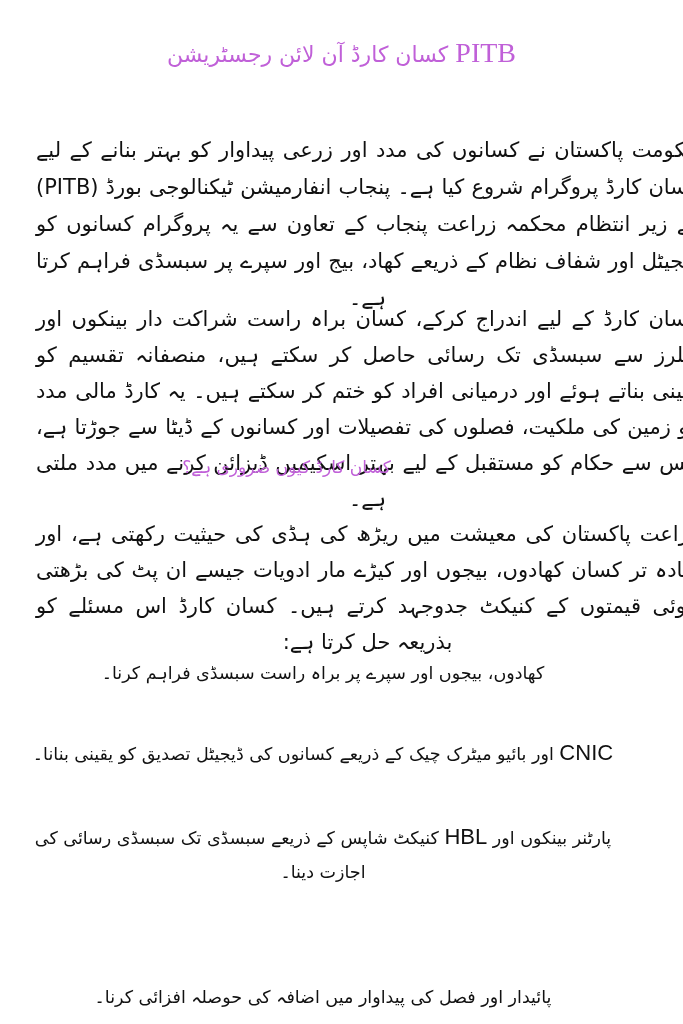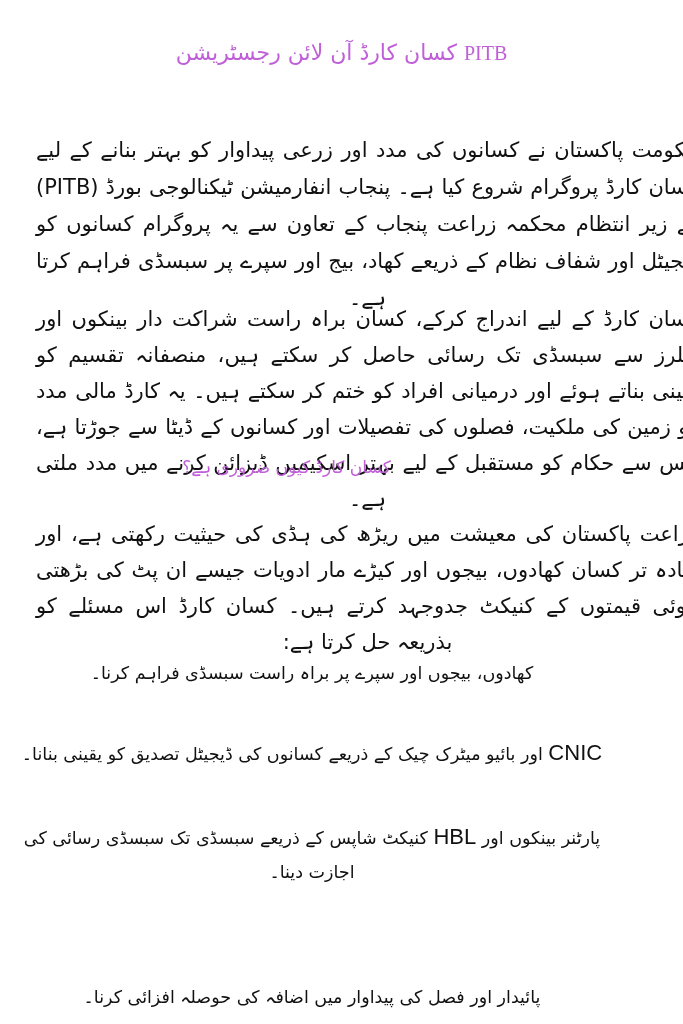--- a/index.html
+++ b/index.html
@@ -10,36 +10,36 @@
       font-family: "DejaVu Sans", sans-serif;
       color: #111111;
       position: relative;
     }
     .page { position: relative; width: 683px; height: 1024px; }
     .title {
       position: absolute; top: 36px; left: 0; width: 683px;
       text-align: center; direction: rtl;
       color: #c060d8; font-size: 22px; line-height: 34px;
     }
-    .title .latin { font-family: "Liberation Serif", serif; font-size: 20px; }
+    .title .latin { font-family: "Liberation Serif", serif; font-size: 28px; }
     .para {
       position: absolute; left: 20px; width: 663px;
       direction: rtl; text-align: justify; text-align-last: center;
       font-size: 21px; line-height: 37px; margin: 16px;
     }
     .p1 { top: 116px; }
     .p2 { top: 285px; line-height: 36px; }
     .p3 { top: 500px; line-height: 36px; }
     .subheading {
       position: absolute; top: 452px; left: 0; width: 573px;
       text-align: center; direction: rtl;
       color: #c060d8; font-size: 17px; line-height: 30px;
     }
     .bullet {
-      position: absolute; left: 5px; width: 614px;
+      position: absolute; left: 16px; width: 614px;
       text-align: center; direction: rtl;
       font-size: 17.5px; line-height: 34px;
     }
     .latin-inline { font-family: Liberation Sans, sans-serif; font-size: 22px; }
     .b1 { top: 656px; }
     .b2 { top: 736px; }
     .b3 { top: 820px; }
     .b4 { top: 900px; }
     .b5 { top: 980px; }
   </style>

